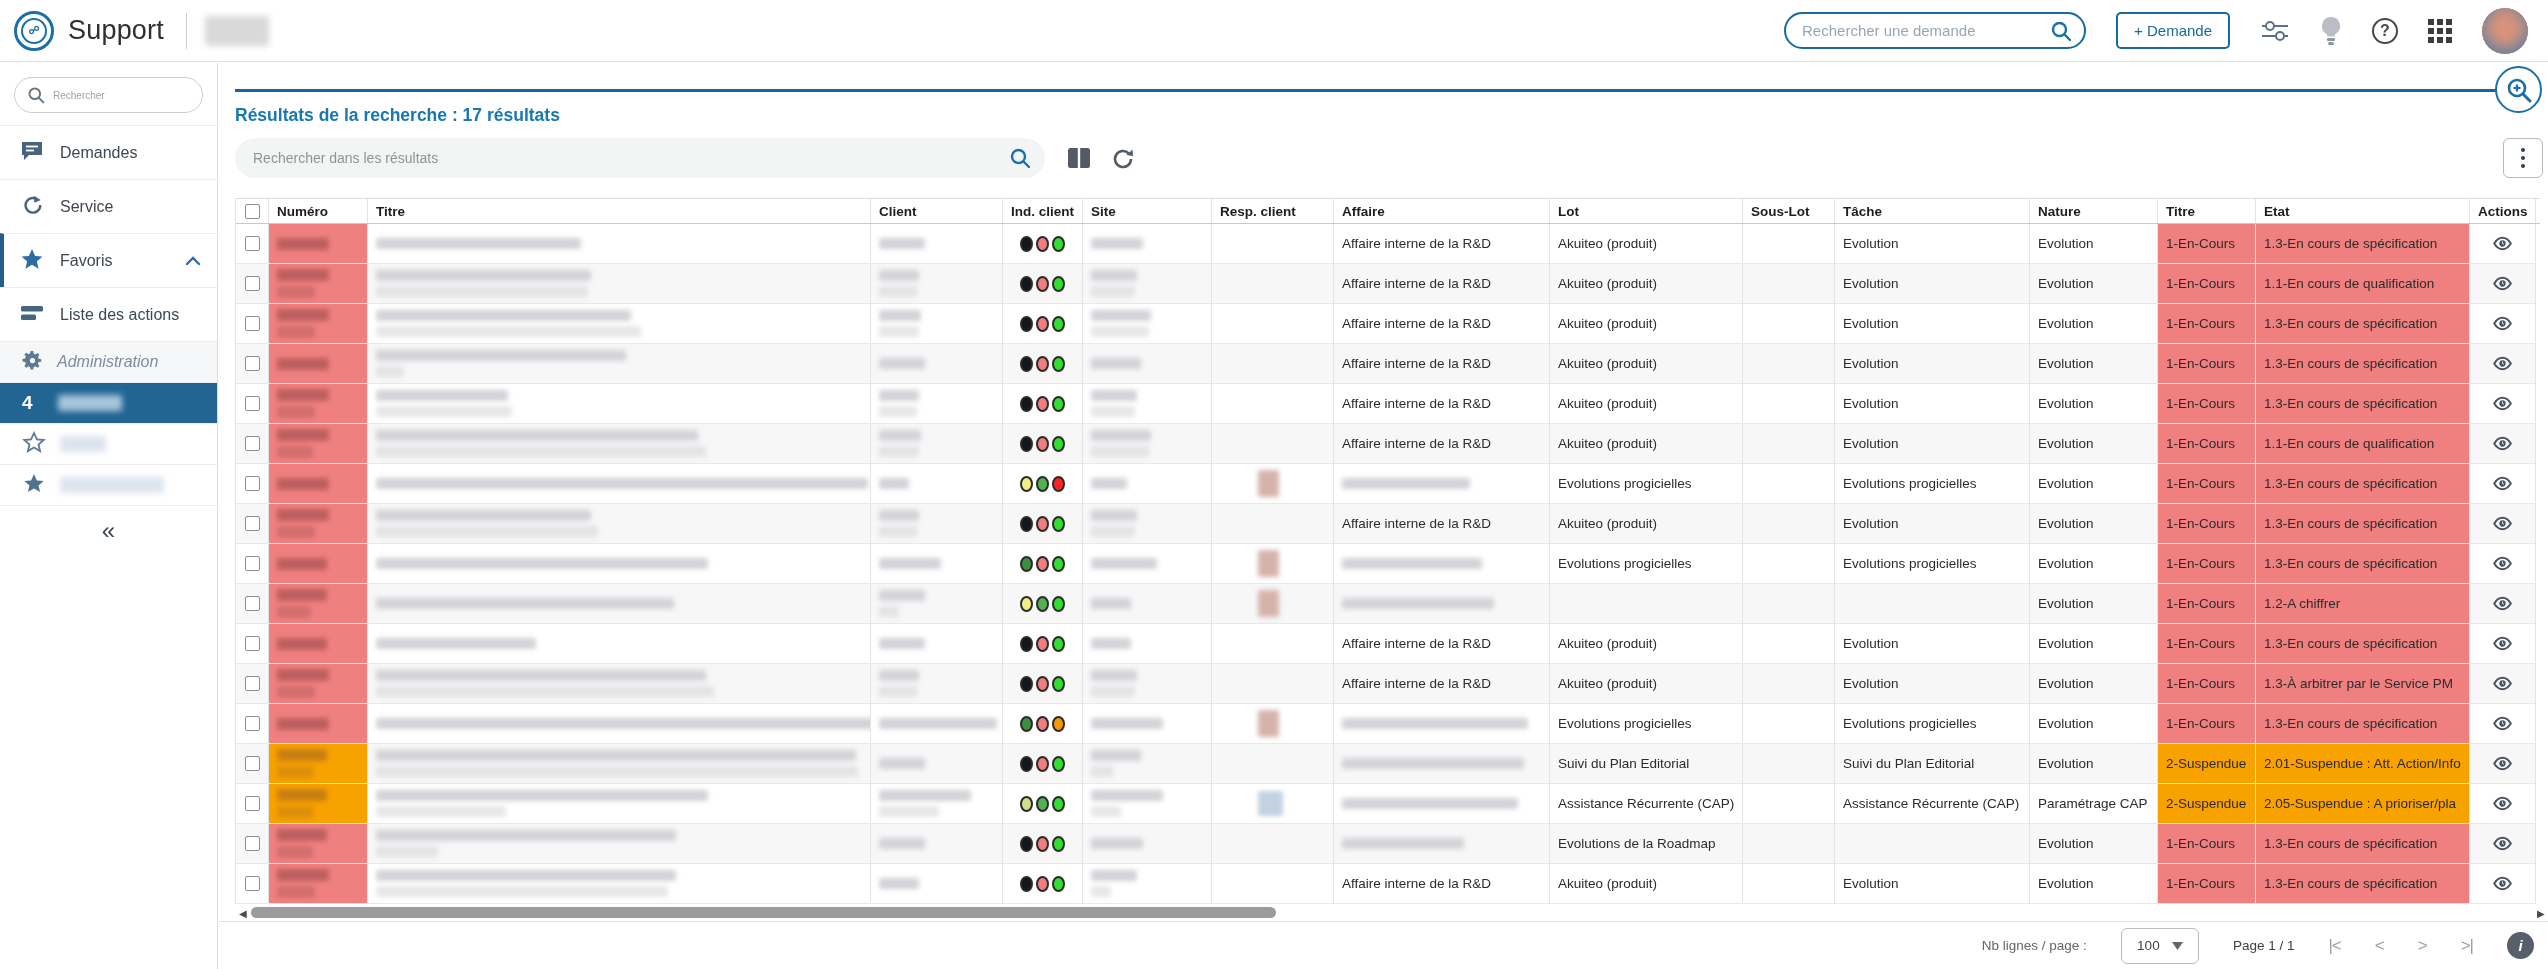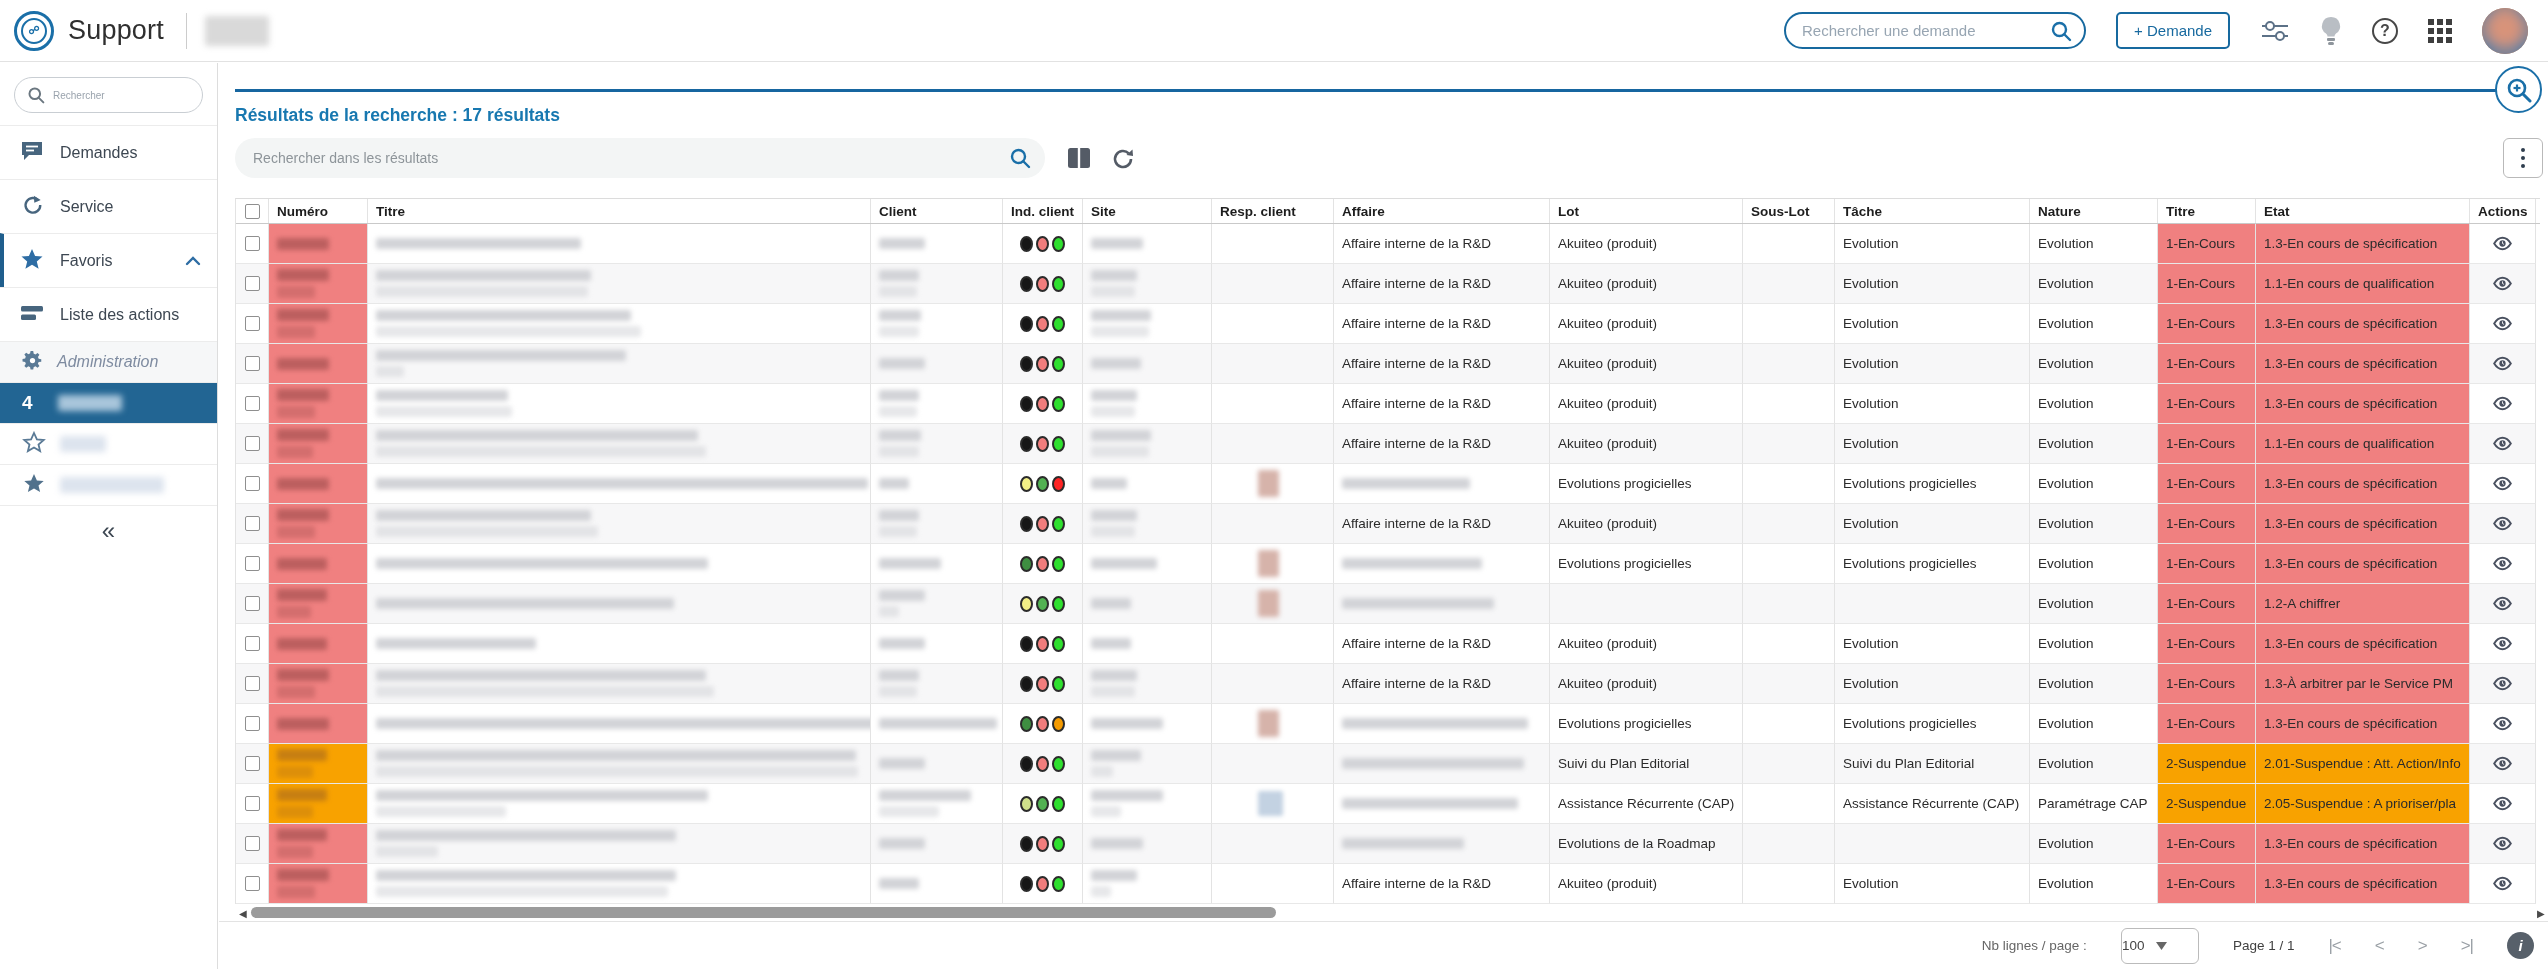--- a/index.html
+++ b/index.html
@@ -98,21 +98,21 @@
   .icon-sm { width:25px; height:25px; background:#c3d2e2; border-radius:2px; filter:blur(2px); margin-left:38px;}
   .eye-wrap { margin:0 auto; cursor:pointer; display:flex; }
 
   
   .hscroll { position:absolute; top:843px; left:0; right:0; height:14px; }
   .hs-arrow { position:absolute; top:2px; font-size:10px; color:#4a4a4a; }
   .hs-thumb { position:absolute; left:32px; top:1px; width:1025px; height:11px; background:#9b9b9b; border-radius:6px; cursor:pointer;}
   .footer { position:absolute; top:858px; left:0; right:0; bottom:0; border-top:1px solid #e3e3e3; background:#fff;
             display:flex; align-items:center; justify-content:flex-end; gap:34px; padding-right:14px; font-size:13.5px; color:#666;}
   .rpp-box { width:78px; height:36px; border:1px solid #bbb; border-radius:6px; display:flex; align-items:center;
-             justify-content:flex-start; gap:12px; color:#444; cursor:pointer; }
+             justify-content:center; gap:12px; color:#444; cursor:pointer; }
   .pg-arrows { display:flex; gap:34px; color:#9aa0a6; font-size:17px; }
   .pg-arrows span { cursor:pointer; letter-spacing:-1px; }
   .info-dot { width:27px; height:27px; border-radius:50%; background:#57606a; color:#fff; font-weight:bold;
               font-size:15px; display:flex; align-items:center; justify-content:center; cursor:pointer; font-style:italic;}
 </style>
 </head>
 <body>
 
 <div class="page">
 

